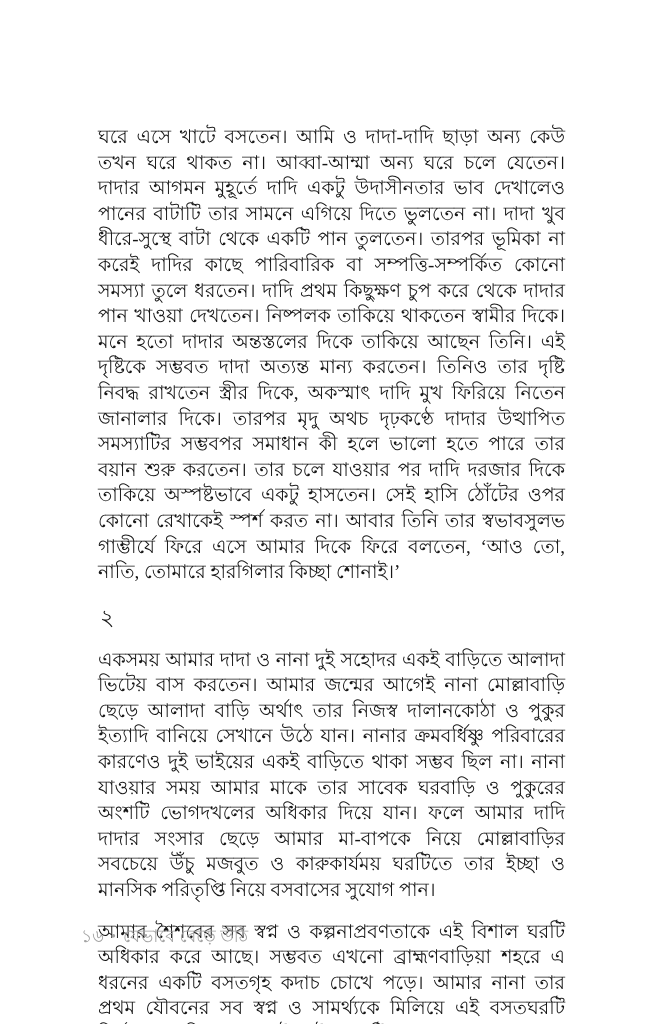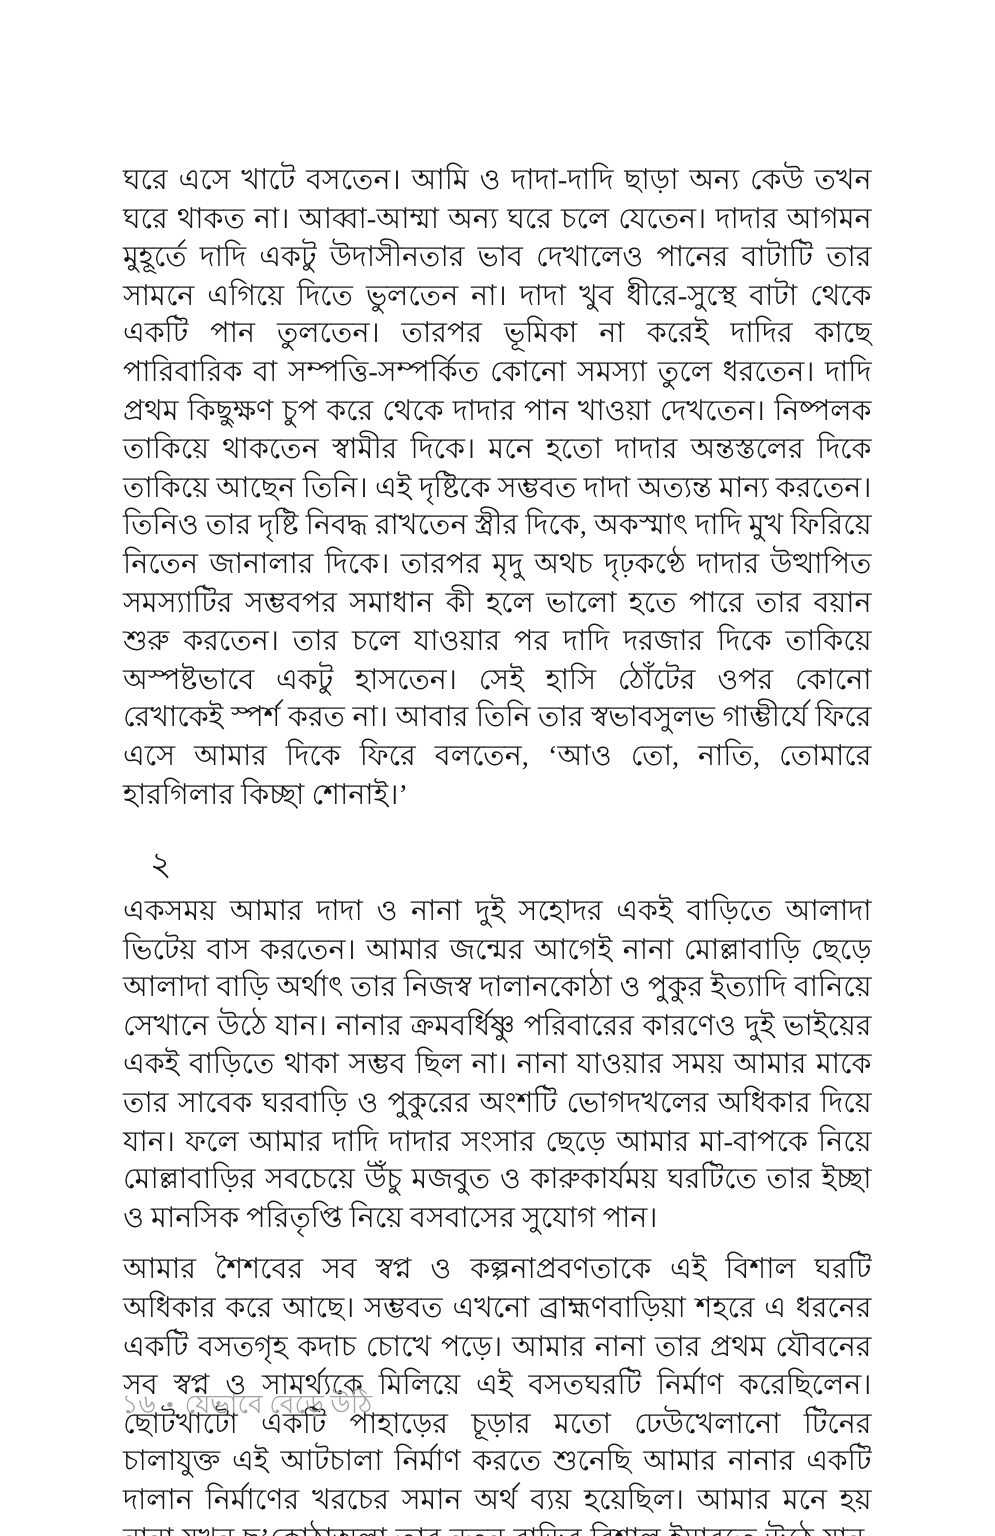--- a/index.html
+++ b/index.html
@@ -22,21 +22,21 @@
   .text-block {
     position: absolute;
     left: 82px;
     top: 108px;
     width: 499px;
     color: #161616;
     font-size: 19px;
     line-height: 25.6px;
   }
   .text-block p {
-    margin: 0;
+    margin: 16px;
     text-align: justify;
     text-justify: inter-word;
   }
   .section-number {
     font-size: 22px;
     font-weight: 400;
     line-height: 26px;
     color: #161616;
     margin: 20px 0 6px 18px;
   }

